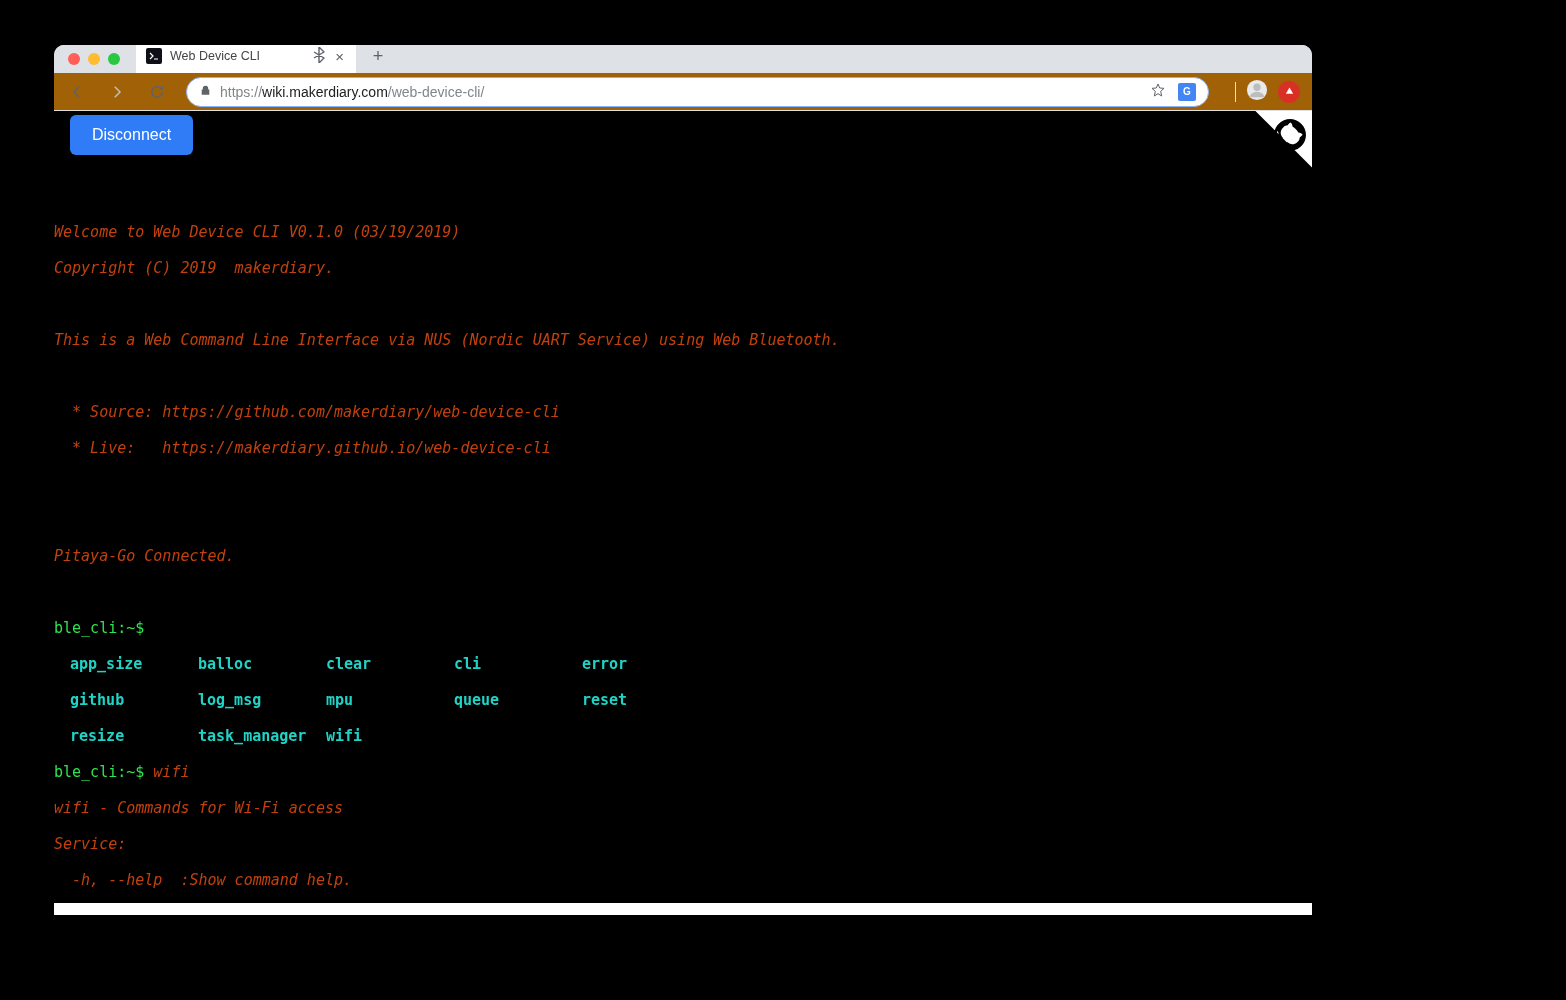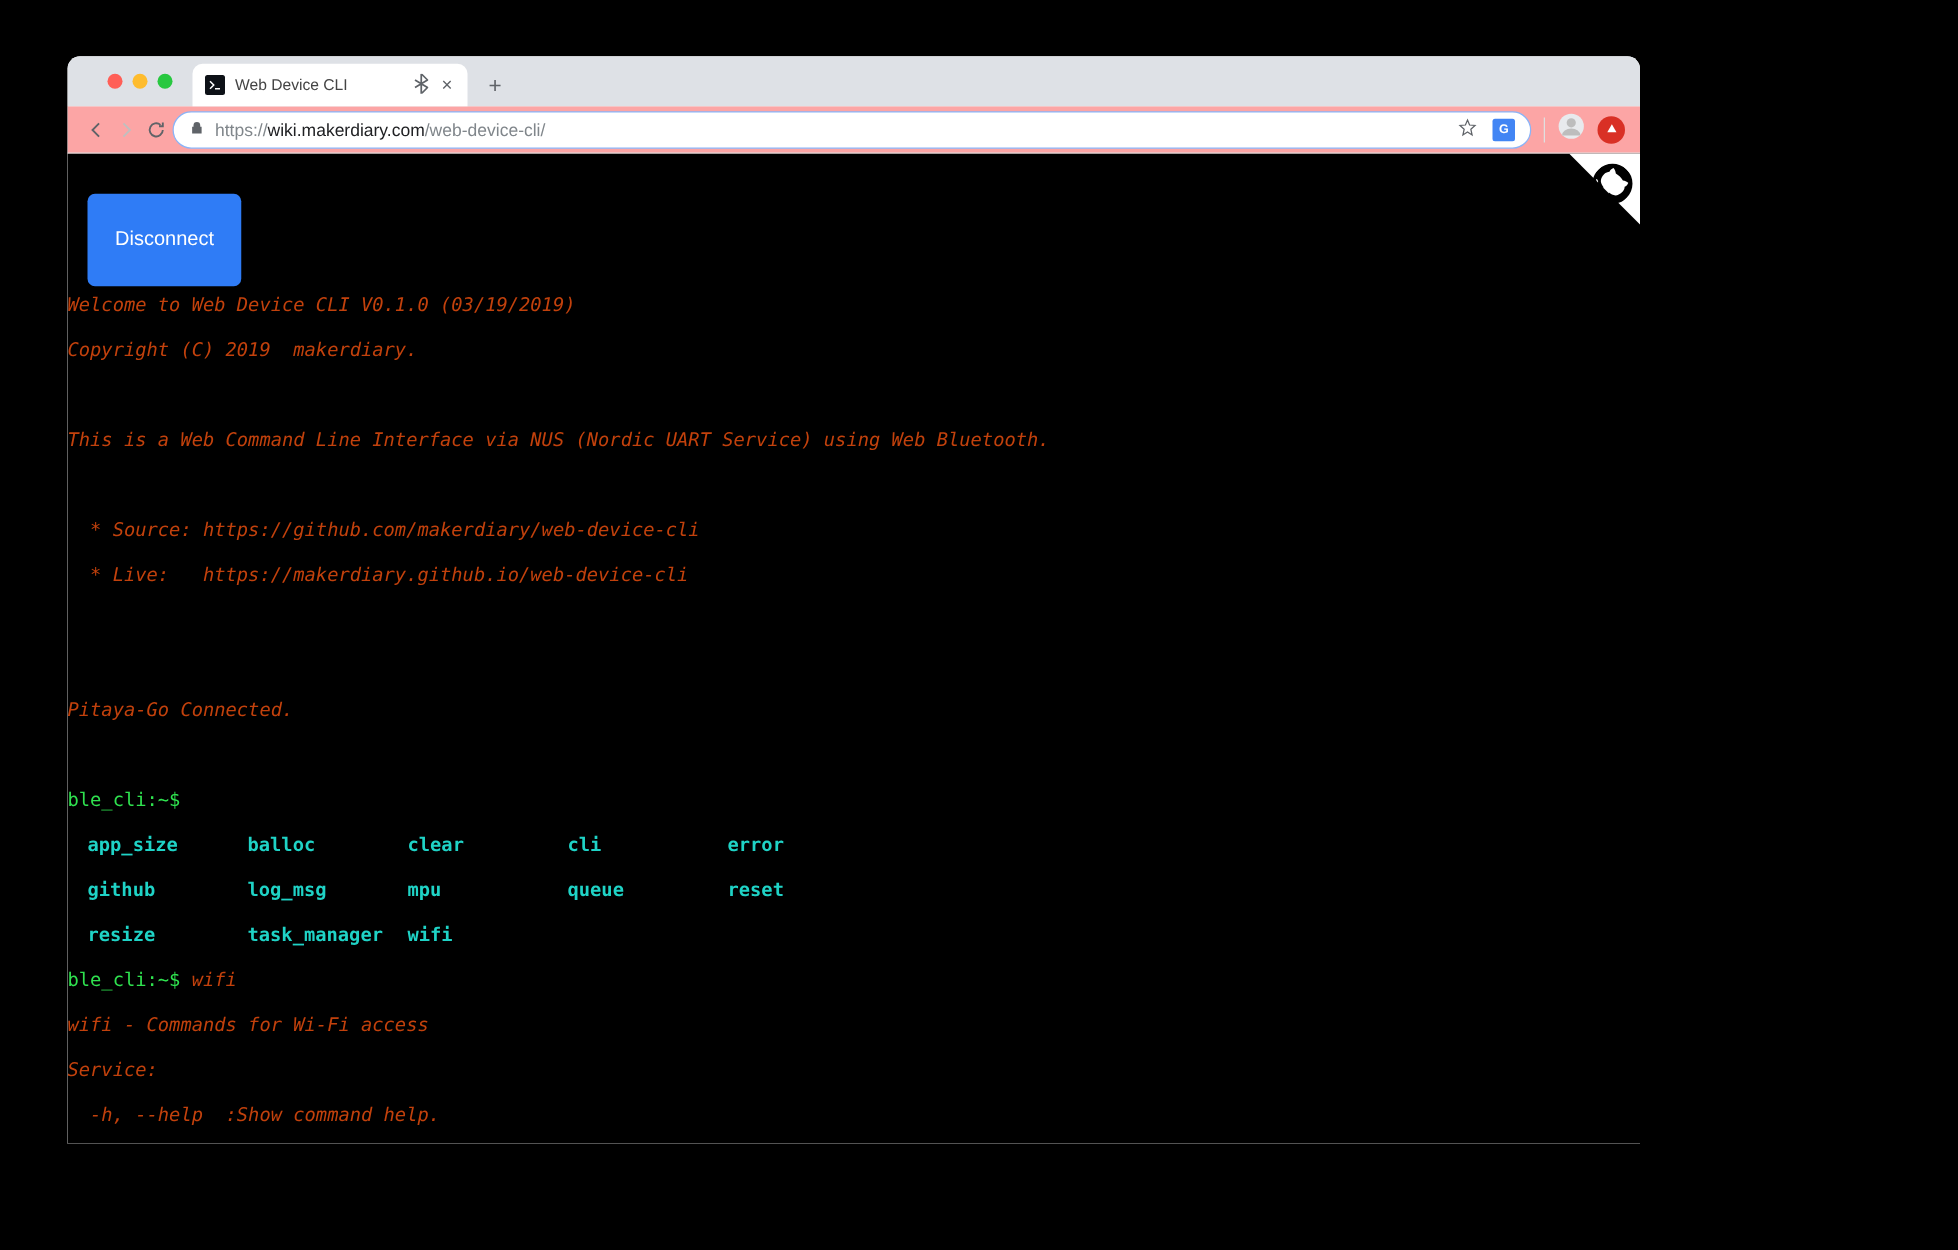--- a/index.html
+++ b/index.html
@@ -15,25 +15,25 @@
     left: 54px;
     top: 45px;
     width: 1258px;
     height: 870px;
     background: #fff;
     border-radius: 10px 10px 0 0;
     box-shadow: 0 10px 40px rgba(0,0,0,0.5);
     overflow: hidden;
   }
   .tab-strip {
-    height: 40px;
+    height: 28px;
     background: #dee1e6;
     display: flex;
     align-items: flex-end;
-    padding-left: 22px;
+    padding-left: 4px;
     position: relative;
   }
   .traffic-lights {
     display: flex;
     gap: 8px;
     align-items: center;
     padding: 0 10px;
     height: 100%;
   }
   .traffic-light {
@@ -66,26 +66,26 @@
   .tab-bt { font-size: 14px; color: #5f6368; }
   .tab-close { font-size: 15px; color: #5f6368; cursor: pointer; padding: 0 2px;}
   .new-tab {
     width: 28px; height: 28px;
     display: flex; align-items: center; justify-content: center;
     color: #5f6368; font-size: 18px; cursor: pointer;
     margin-left: 8px; margin-bottom: 3px;
   }
   .toolbar {
     height: 38px;
-    background: #fca5a5;
+    background: #a16207;
     border-bottom: 1px solid #e0e0e0;
     display: flex;
     align-items: center;
     padding: 0 12px;
-    gap: 2px;
+    gap: 18px;
   }
   .nav-btn {
     width: 22px; height: 22px;
     display: flex; align-items: center; justify-content: center;
     color: #5f6368; cursor: pointer;
   }
   .nav-btn.disabled { color: #bfbfbf; }
   .nav-btn svg { width: 18px; height: 18px; stroke: currentColor; fill: none; stroke-width: 2; }
   .omnibox {
     flex: 1;
@@ -147,26 +147,26 @@
   }
   .github-corner svg {
     position: absolute;
     top: 8px; right: 6px;
     width: 32px; height: 32px;
     fill: #000;
     transform: rotate(45deg);
   }
   .disconnect-btn {
     position: absolute;
-    left: 16px; top: 32px;
+    left: 16px; top: 4px;
     background: #2f7cf6;
     color: #fff;
     border: none;
     border-radius: 6px;
-    padding: 28px 22px;
+    padding: 11px 22px;
     font-size: 16px;
     cursor: pointer;
   }
   .terminal {
     position: absolute;
     left: 0; right: 0;
     top: 94px;
     font-family: "SF Mono", Menlo, Monaco, Consolas, monospace;
     font-size: 15px;
     line-height: 18px;

